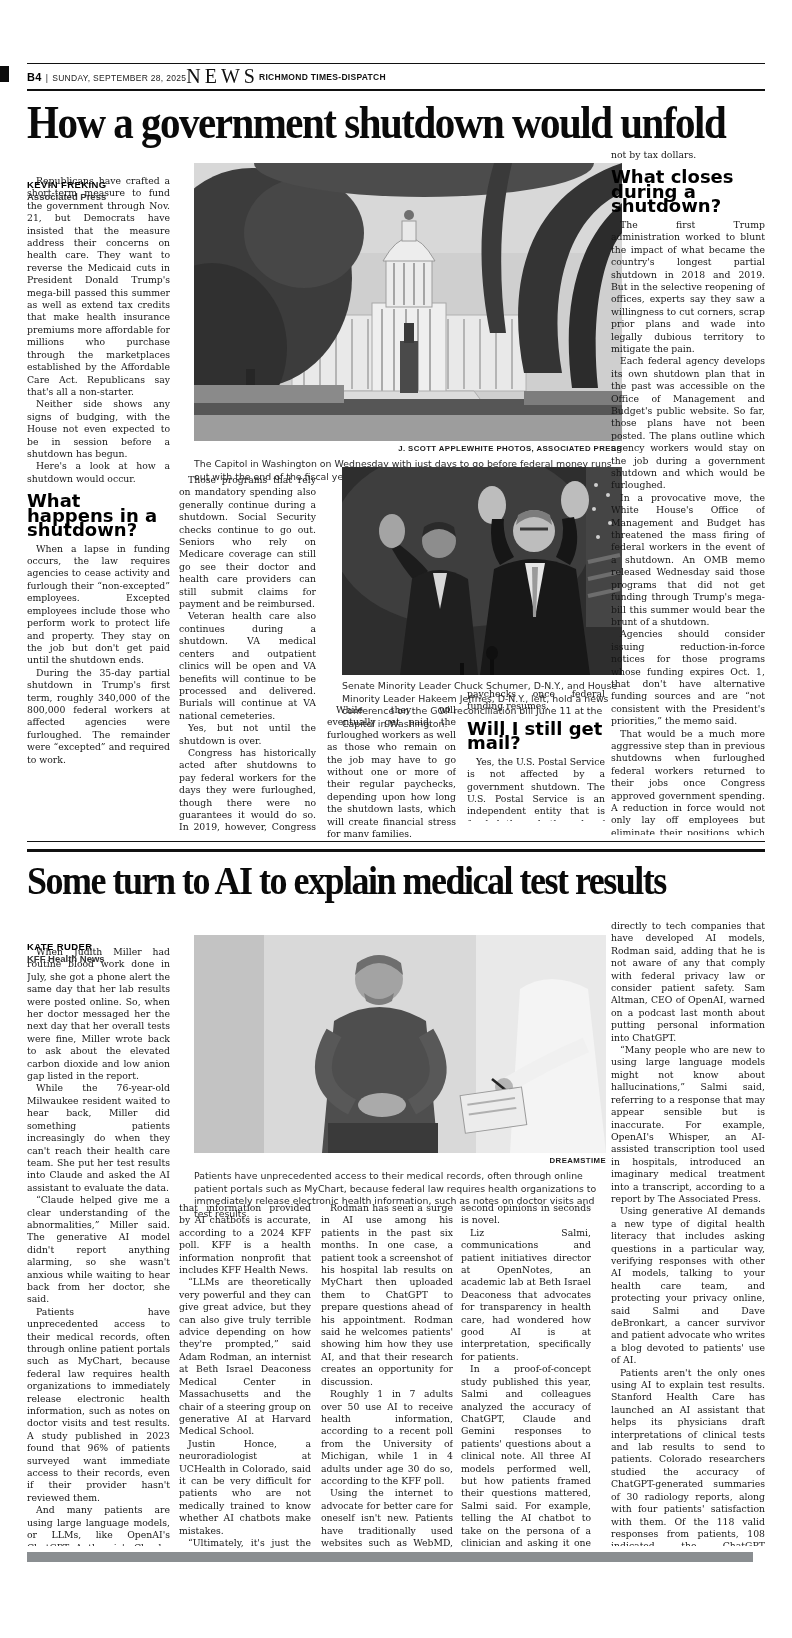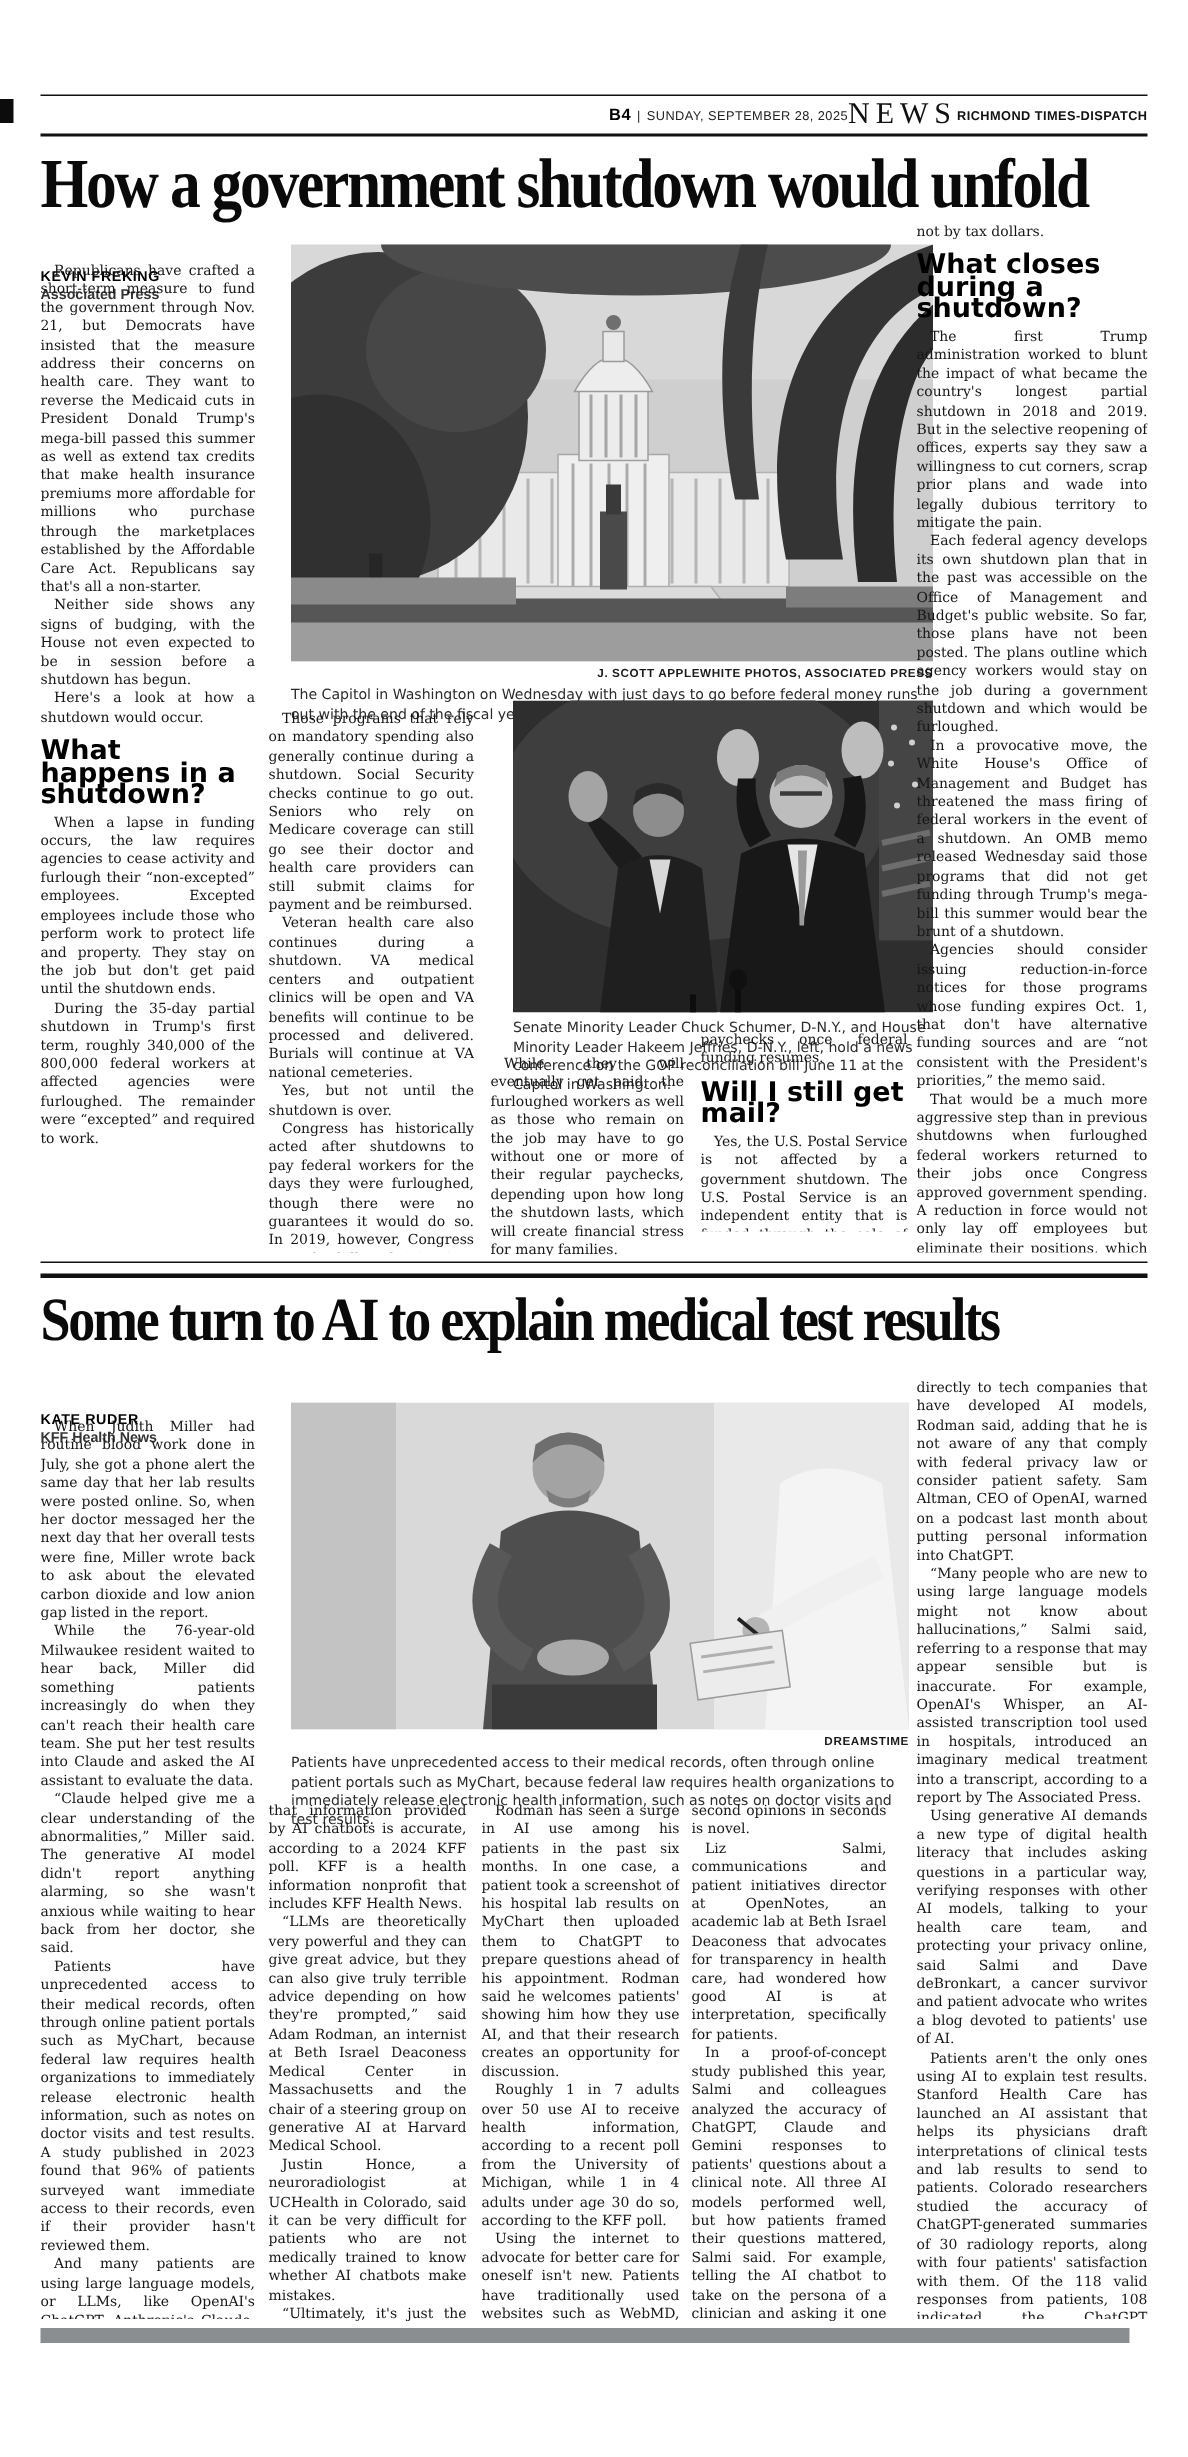--- a/index.html
+++ b/index.html
@@ -1,21 +1,21 @@
 <!DOCTYPE html>
 <html><head>
 <meta charset="utf-8">
 <style>
   html,body{margin:0;padding:0;background:#e9e9e9;}
   .sheet{position:relative;width:792px;height:1638px;background:#ffffff;margin:0 auto;
          font-family:"DejaVu Serif", serif;color:#141414;overflow:hidden;}
   
   .masthead{position:absolute;left:27px;top:63px;width:738px;height:25px;
             border-top:1px solid #111;border-bottom:2px solid #111;
-            display:flex;align-items:center;justify-content:flex-end;
+            display:flex;align-items:center;justify-content:flex-start;
             font-family:"Liberation Sans", sans-serif;}
   .mh-left{font-size:8.5px;letter-spacing:.3px;color:#222;display:flex;align-items:baseline;gap:4px;}
   .pgnum{font-size:11px;font-weight:bold;color:#000;}
   .mh-section{font-family:"Liberation Serif", serif;font-size:20px;letter-spacing:4px;color:#111;}
   .mh-right{font-size:8.5px;font-weight:bold;letter-spacing:.3px;color:#111;}
   .corner-mark{position:absolute;left:0;top:66px;width:9px;height:16px;background:#0c0c0c;}
   
   .headline{position:absolute;left:27px;width:738px;margin:0;
             font-family:"Liberation Serif", serif;font-weight:bold;color:#0a0a0a;
             letter-spacing:-1.5px;transform:scaleY(1.14);transform-origin:top left;white-space:nowrap;}

